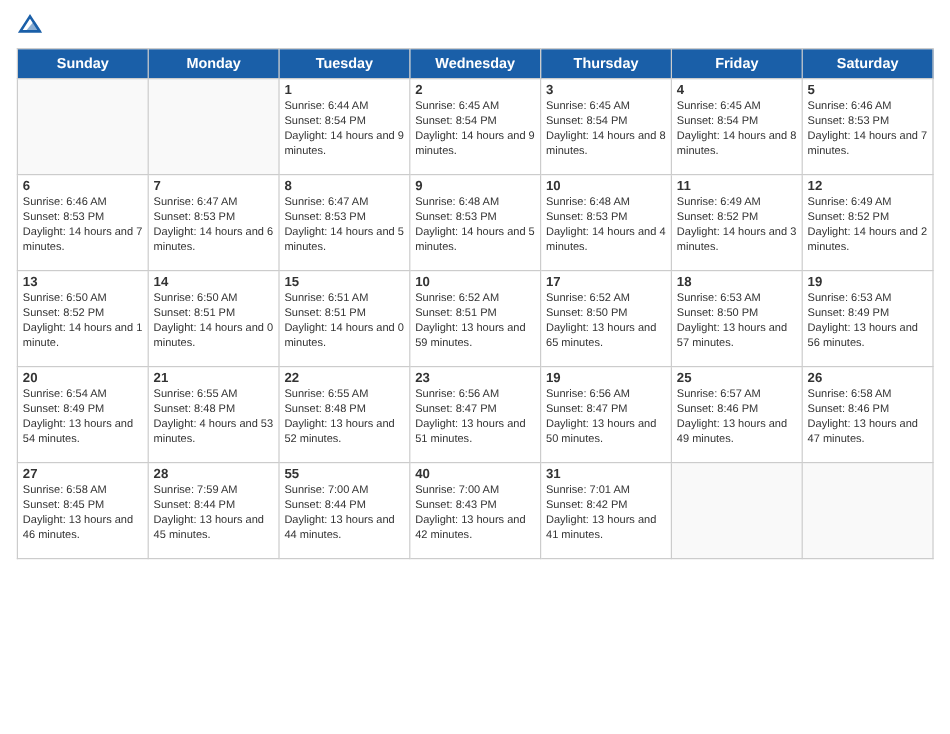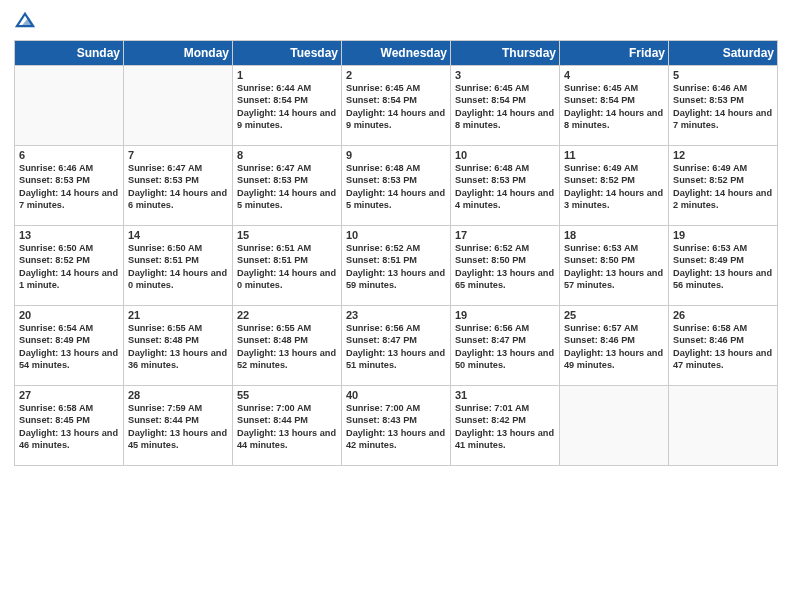--- a/index.html
+++ b/index.html
@@ -55,21 +55,21 @@
       color: #555;
     }
     .calendar {
       width: 100%;
       border-collapse: collapse;
       table-layout: fixed;
     }
     .calendar th {
       background-color: #1a5fa8;
       color: #fff;
-      text-align: right;
+      text-align: center;
       font-size: 12px;
       padding: 5px 3px;
       border: 1px solid #ccc;
     }
     .calendar td {
       vertical-align: top;
       border: 1px solid #ccc;
       padding: 3px 4px;
       height: 80px;
       font-size: 9.5px;
@@ -83,21 +83,20 @@
       font-size: 11px;
       font-weight: bold;
       color: #333;
       display: block;
       margin-bottom: 1px;
     }
     .cell-text {
       font-size: 9.2px;
       line-height: 1.35;
       color: #333;
-      font-weight: bold;
     }
   </style>
 </head>
 <body>
 
 <div class="page">
   <div class="header">
     <div class="logo">
       <svg class="logo-icon" viewBox="0 0 30 30" xmlns="http://www.w3.org/2000/svg">
         <polygon points="4,22 15,5 26,22" fill="none" stroke="#1a5fa8" stroke-width="3"></polygon>
@@ -293,21 +292,21 @@
               <div>Sunrise: 6:54 AM</div>
               <div>Sunset: 8:49 PM</div>
               <div>Daylight: 13 hours and 54 minutes.</div>
             </div>
           </td>
           <td>
             <span class="day-number">21</span>
             <div class="cell-text">
               <div>Sunrise: 6:55 AM</div>
               <div>Sunset: 8:48 PM</div>
-              <div>Daylight: 13 hours and 36 minutes.</div>
+              <div>Daylight: 4 hours and 53 minutes.</div>
             </div>
           </td>
           <td>
             <span class="day-number">22</span>
             <div class="cell-text">
               <div>Sunrise: 6:55 AM</div>
               <div>Sunset: 8:48 PM</div>
               <div>Daylight: 13 hours and 52 minutes.</div>
             </div>
           </td>

